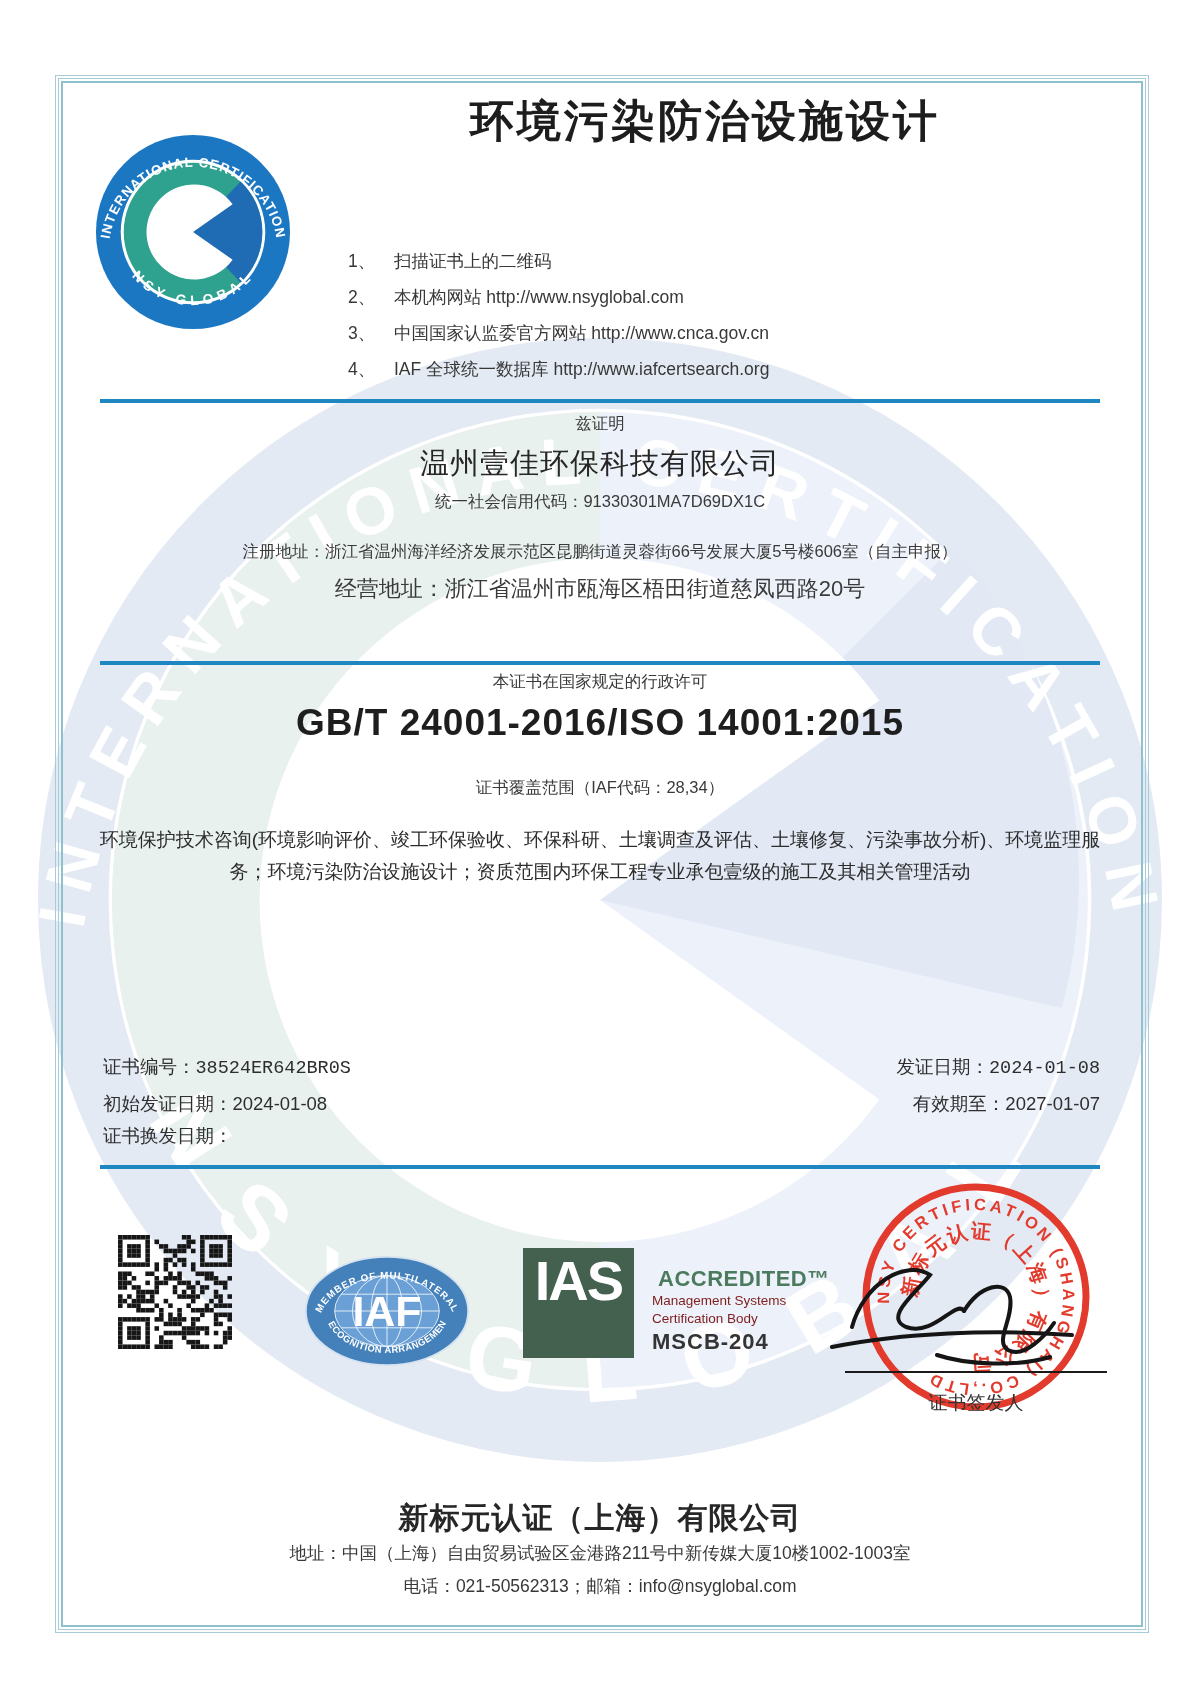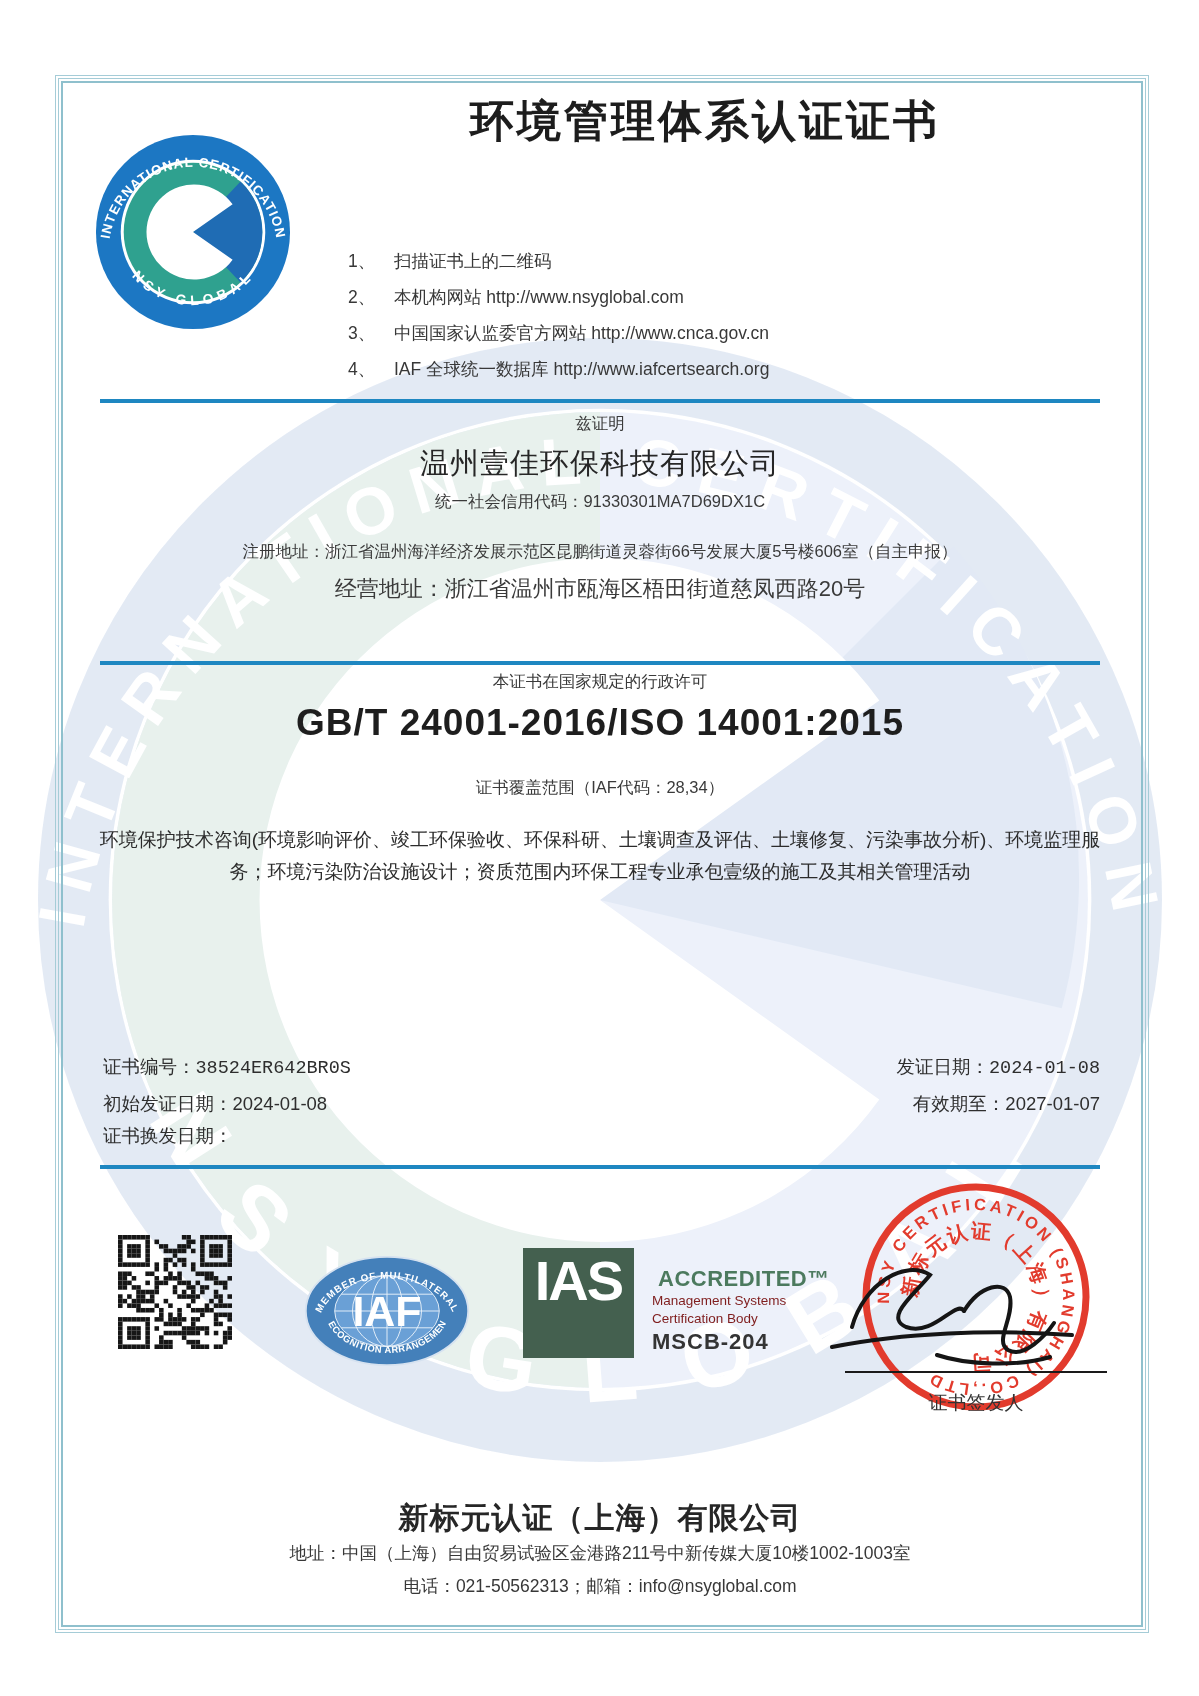--- a/index.html
+++ b/index.html
@@ -77,21 +77,21 @@
     <circle cx="100" cy="100" r="73" fill="#ffffff"></circle>
     <circle cx="100" cy="100" r="70" fill="#2fa18f"></circle>
     <path d="M100,100 L148,49 A70,70 0 0 1 148,151 Z" fill="#1f6cb4"></path>
     <path d="M100,100 L140,72 A48,48 0 1 0 140,128 Z" fill="#ffffff"></path>
     <path id="logo-top-arc" d="M16,106 A85,85 0 0 1 184,106" fill="none"></path>
     <path id="logo-bot-arc" d="M32,136 A80,80 0 0 0 168,136" fill="none"></path>
     <text class="logo-ring-text" font-size="13.5" letter-spacing="1"><textPath href="#logo-top-arc" startOffset="50%" text-anchor="middle">INTERNATIONAL CERTIFICATION</textPath></text>
     <text class="logo-ring-text" font-size="14" letter-spacing="5"><textPath href="#logo-bot-arc" startOffset="50%" text-anchor="middle">NSY GLOBAL</textPath></text>
   </svg>
 
-  <div class="abs content title">环境管理体系认证证书</div>
+  <div class="abs content title">环境污染防治设施设计</div>
 
 
   <div class="abs content qlist">
     <div class="qitem">
         <span class="qnum">1、</span>
         <span>扫描证书上的二维码</span>
       </div>
     <div class="qitem">
         <span class="qnum">2、</span>
         <span>本机构网站 http://www.nsyglobal.com</span>

